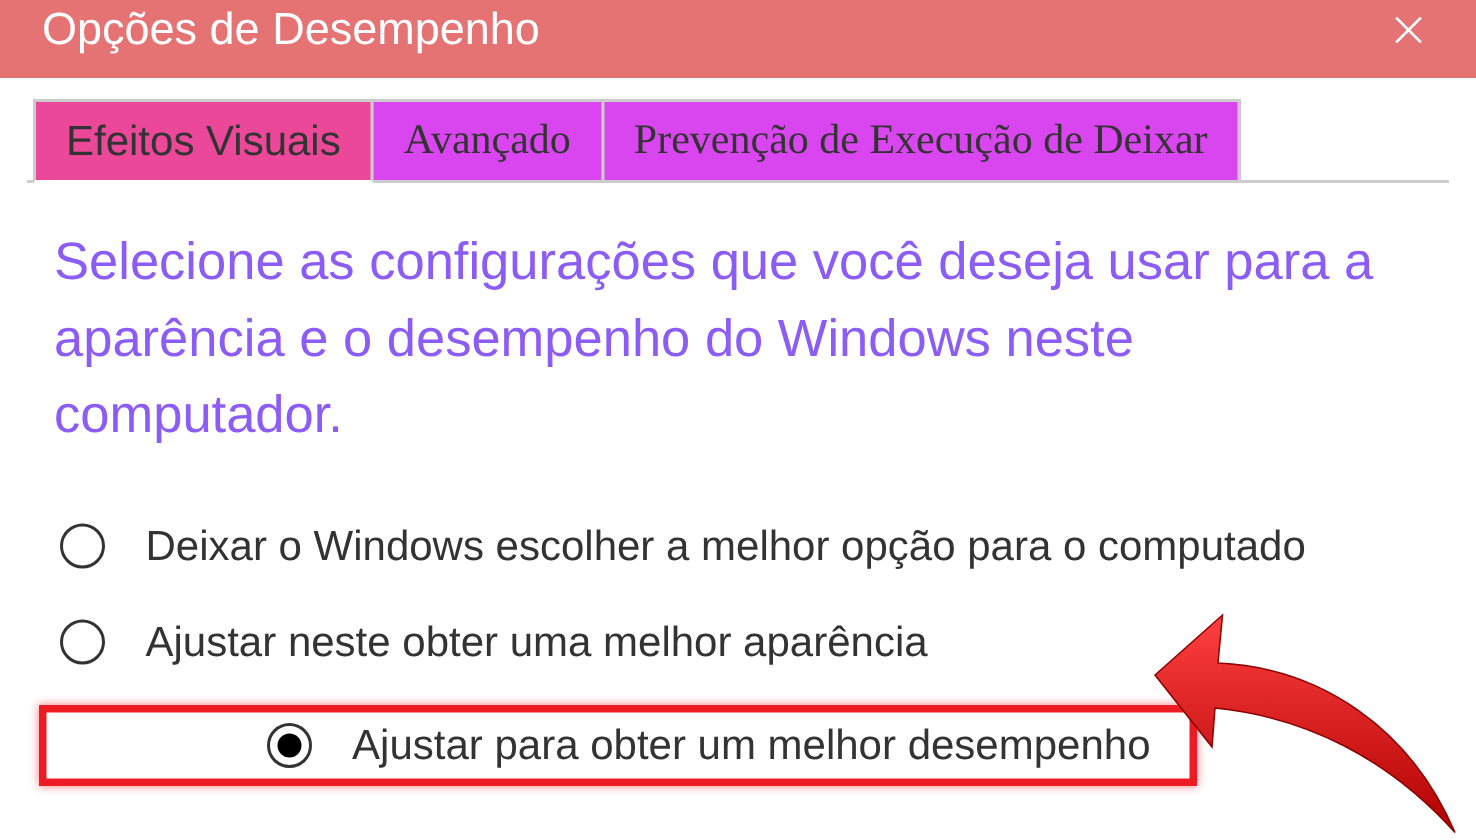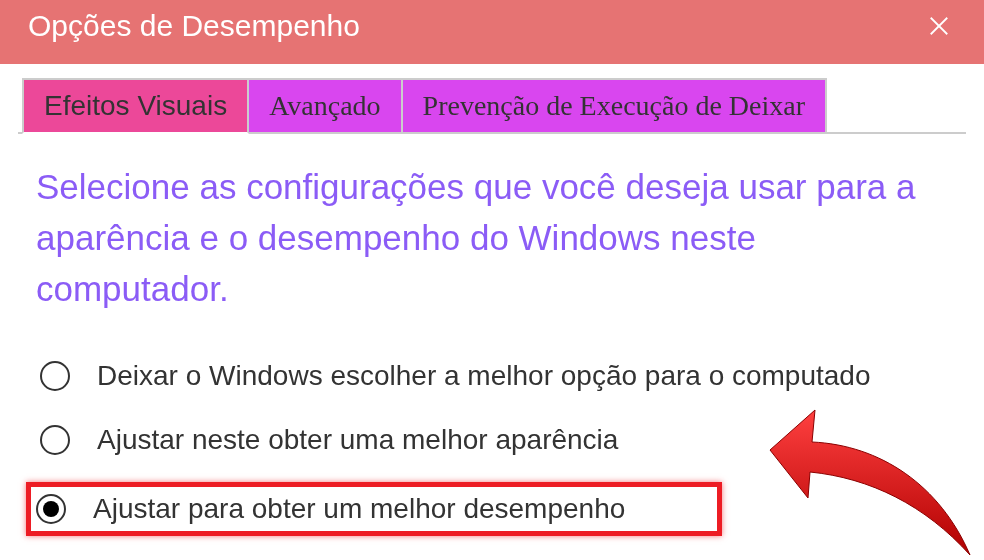--- a/index.html
+++ b/index.html
@@ -9,21 +9,21 @@
     }
     body {
       font-family: 'Segoe UI', Tahoma, sans-serif;
       background: #ffffff;
       width: 984px;
       height: 560px;
       overflow: hidden;
     }
     .titlebar {
       background: #e67373;
-      height: 64px;
+      height: 52px;
       display: flex;
       align-items: center;
       justify-content: space-between;
       padding: 0 0 12px 28px;
       color: #ffffff;
     }
     .titlebar-title {
       font-size: 30px;
       font-weight: 400;
     }
@@ -89,23 +89,24 @@
     .radio-option {
       display: flex;
       align-items: center;
       gap: 27px;
       cursor: pointer;
       padding: 6px 4px;
     }
     .radio-option.highlighted {
       border: 5px solid #ed1c24;
       box-shadow: 0 0 6px rgba(237, 28, 36, 0.6);
-      padding: 6px 5px;
+      padding: 6px 26px;
       margin-left: -10px;
-      width: 696px;
+      width: 772px;
+      justify-content: flex-end;
     }
     .radio-circle {
       width: 30px;
       height: 30px;
       border: 2px solid #333333;
       border-radius: 50%;
       display: flex;
       align-items: center;
       justify-content: center;
       flex-shrink: 0;

